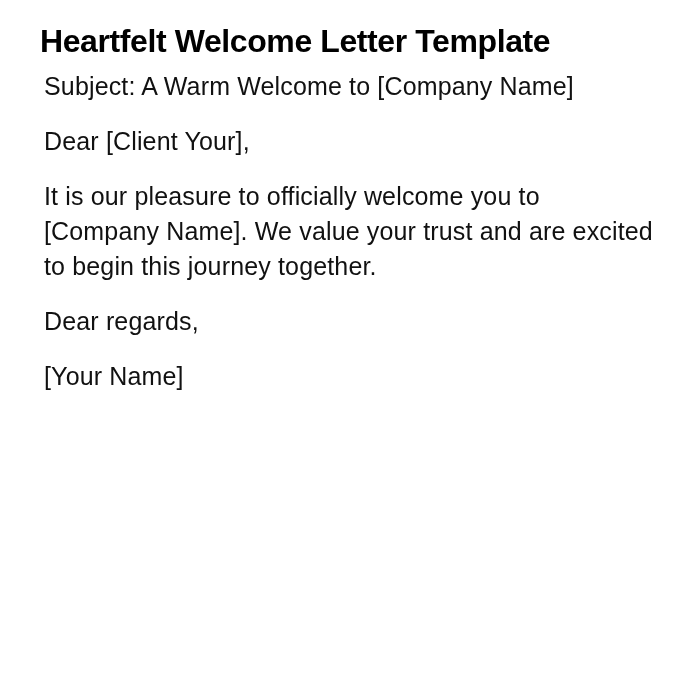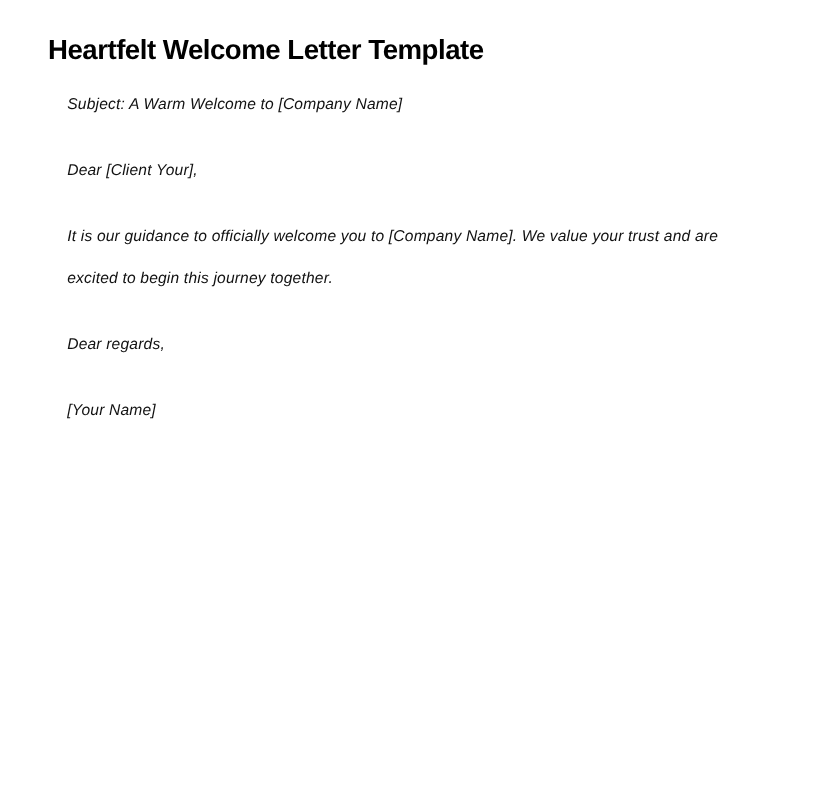--- a/index.html
+++ b/index.html
@@ -13,40 +13,39 @@
       overflow: hidden;
       font-family: "Liberation Sans", "DejaVu Sans", sans-serif;
       color: #111111;
     }
     .page {
       position: relative;
       padding: 25px 40px 0 40px;
       width: 620px;
     }
     .title {
-      font-size: 23px;
+      font-size: 32px;
       font-weight: bold;
       letter-spacing: -0.4px;
       margin: 0;
       line-height: 32px;
       color: #000000;
     }
     .para {
-      font-size: 13px;
+      font-size: 25px;
       line-height: 35px;
-      margin: 16px;
+      margin: 4px;
       letter-spacing: 0.15px;
-      font-style: italic;
     }
     .subject { margin-top: 12px; }
     .gap { margin-top: 20px; }
   </style>
 </head>
 <body>
 
 <div class="page">
   <h1 class="title">Heartfelt Welcome Letter Template</h1>
   <p class="para subject">Subject: A Warm Welcome to [Company Name]</p>
   <p class="para gap">Dear [Client Your],</p>
-  <p class="para gap">It is our guidance to officially welcome you to [Company Name]. We value your trust and are excited to begin this journey together.</p>
+  <p class="para gap">It is our pleasure to officially welcome you to [Company Name]. We value your trust and are excited to begin this journey together.</p>
   <p class="para gap">Dear regards,</p>
   <p class="para gap">[Your Name]</p>
 </div>
 
 </body></html>

